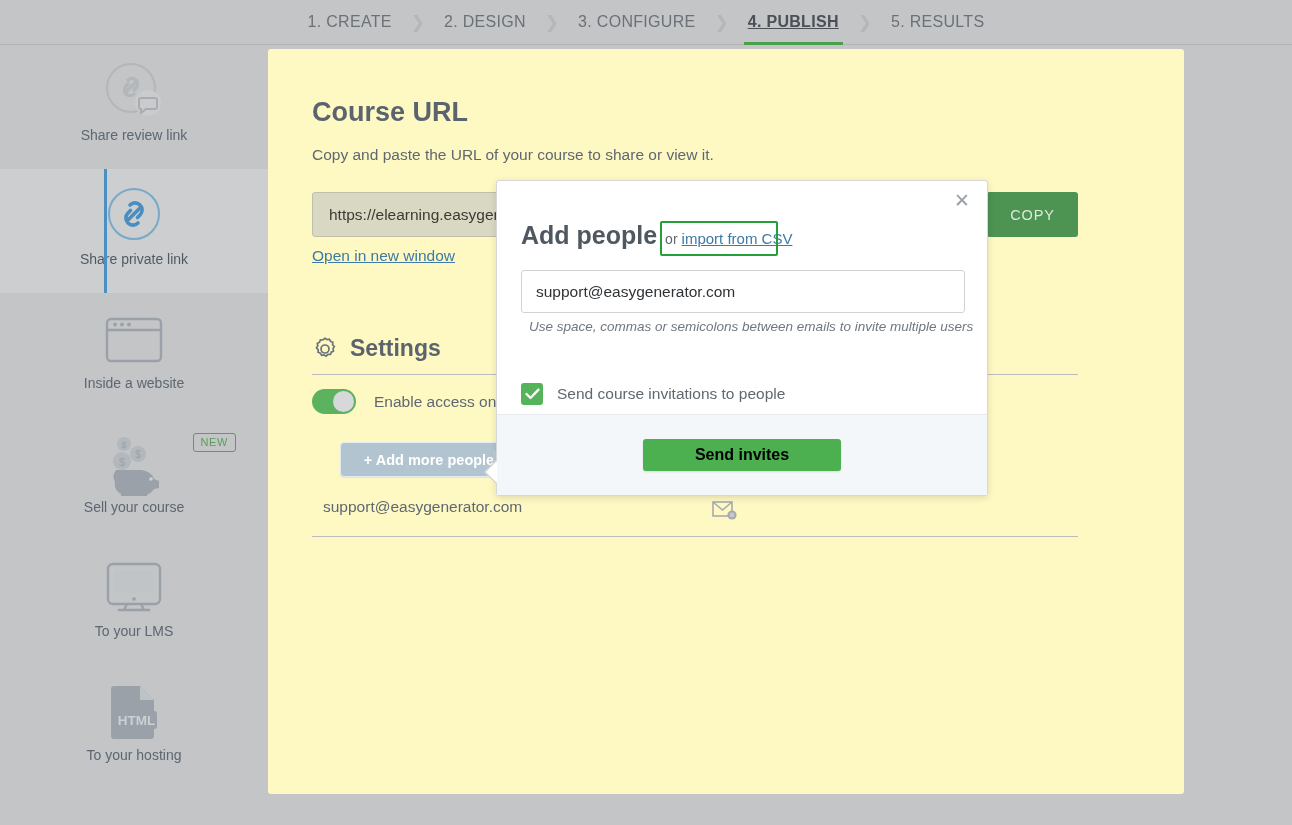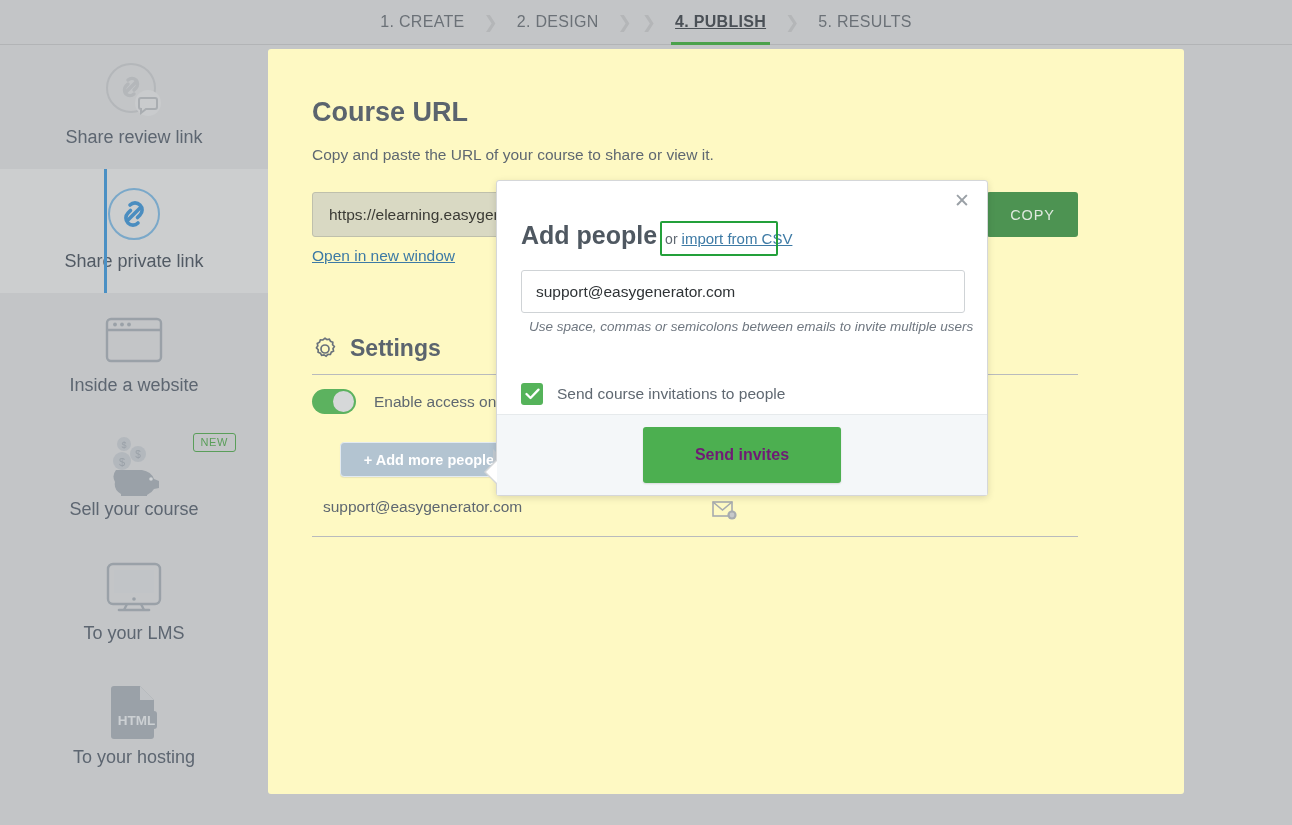--- a/index.html
+++ b/index.html
@@ -42,21 +42,21 @@
     display: flex; flex-direction: column; align-items: center;
     justify-content: flex-start; padding-top: 14px;
     color: #5d6671;
   }
   .side-item.active { background: #cccecf; }
   .side-item.active::before {
     content:""; position:absolute; left:104px; top:0; bottom:0; width:3px;
     background:#4a90c4;
   }
   .side-item .ico { height: 66px; display:flex; align-items:center; justify-content:center; position: relative; }
-  .side-item .lbl { font-size: 18px; color: #5d6671; margin-top: 2px; }
+  .side-item .lbl { font-size: 14px; color: #5d6671; margin-top: 2px; }
   .side-item.active .lbl { color: #515a64; }
   .badge-new {
     position: absolute; right: 32px; top: 16px;
     border: 1px solid #5a9e5a; color: #5a9e5a; border-radius: 3px;
     font-size: 11px; letter-spacing: .6px; padding: 2px 7px 3px; background: transparent;
   }
 
   
   .panel {
     position: absolute; left: 268px; top: 49px; width: 916px; height: 745px;
@@ -154,42 +154,45 @@
     width:22px;height:22px;border-radius:3px;background:#55b35a;
     display:flex;align-items:center;justify-content:center;
   }
   .cbrow .cl { font-size:15.5px; color:#5f6871; }
   .modal-footer {
     position:absolute; left:0; bottom:0; width:490px; height:81px;
     background:#f4f7f9; border-top:1px solid #e6eaec;
     display:flex; align-items:center; justify-content:center;
   }
   .send-btn {
-    width:198px; height:56px; background:#4caf50; border-radius:3px;
-    color:#701a75; font-size:16px; font-weight:bold;
+    width:198px; height:32px; background:#4caf50; border-radius:3px;
+    color:#000000; font-size:16px; font-weight:bold;
     display:flex; align-items:center; justify-content:center;
     box-shadow:0 1px 2px rgba(0,0,0,.12);
   }
   svg { display:block; }
 </style>
 </head>
 <body>
 
 <div id="root">
 
   <div class="stepnav">
     <div class="steps">
       <div class="step">
           <span>1. CREATE</span>
         </div>
       <span class="chev">❯</span>
       <div class="step">
           <span>2. DESIGN</span>
         </div>
       <span class="chev">❯</span>
+      <div class="step">
+          <span>3. CONFIGURE</span>
+        </div>
       <span class="chev">❯</span>
       <div class="step active">
           <span>4. PUBLISH</span>
         </div>
       <span class="chev">❯</span>
       <div class="step">
           <span>5. RESULTS</span>
         </div>
     </div>
   </div>

